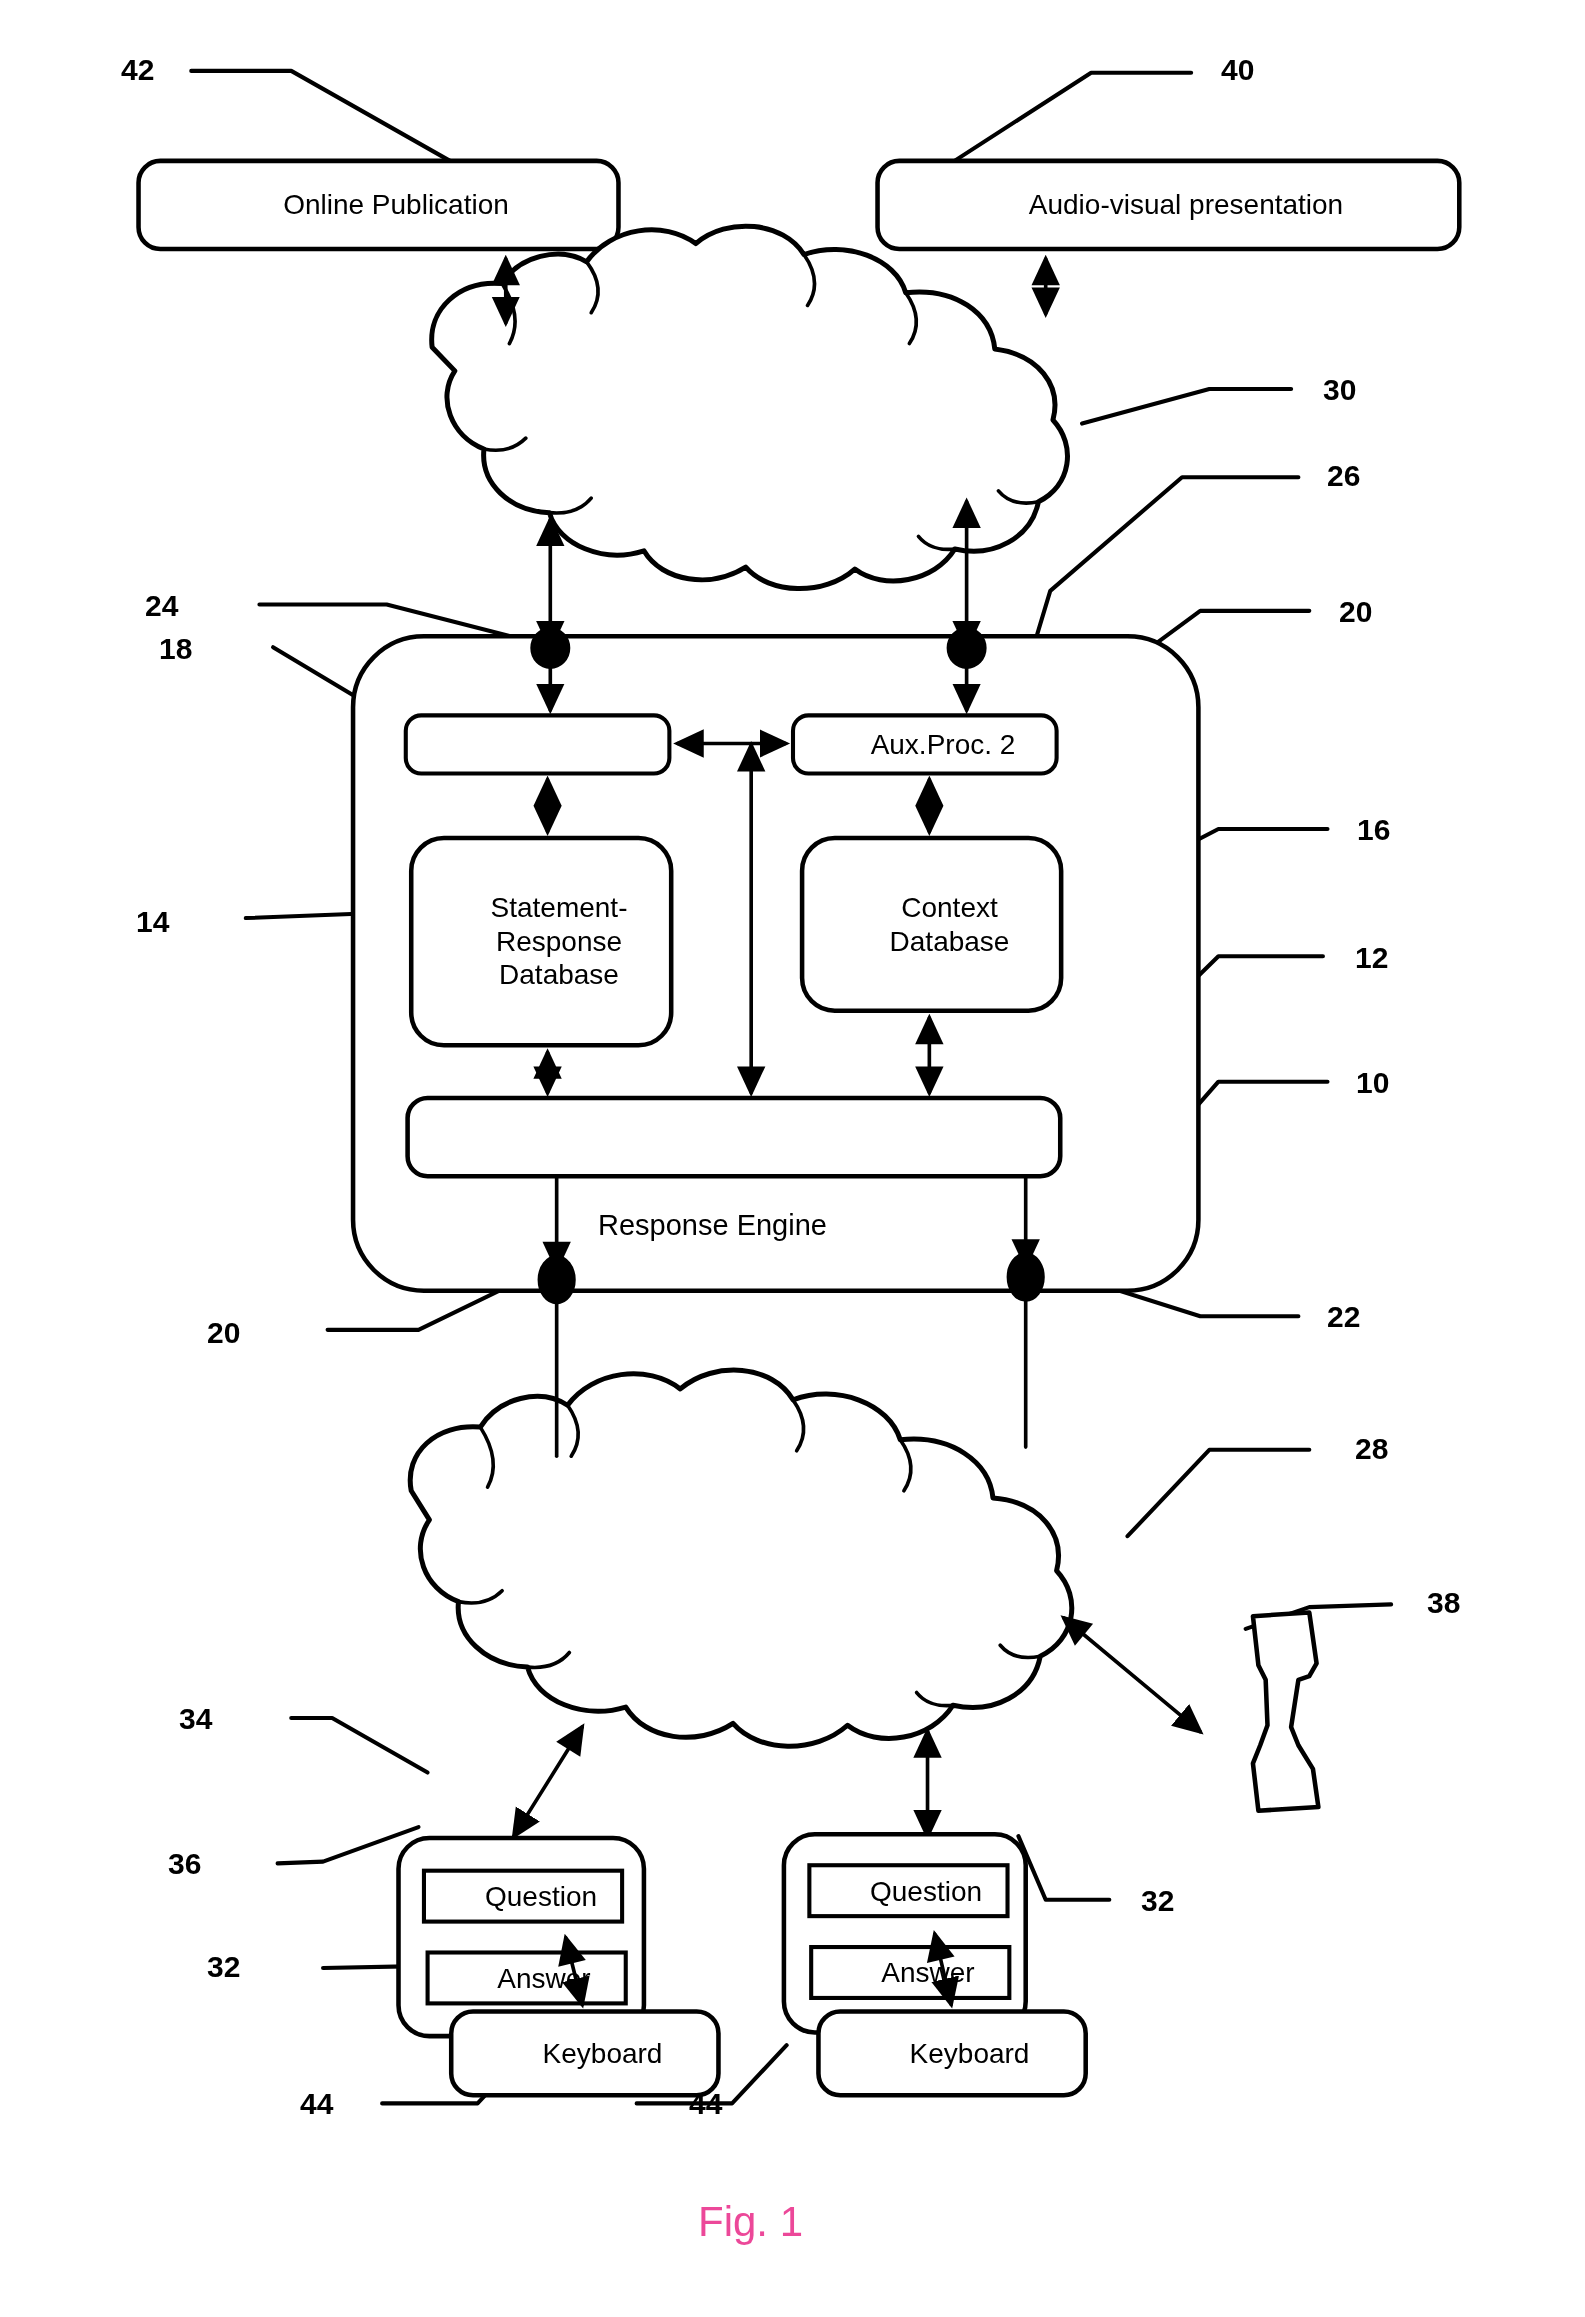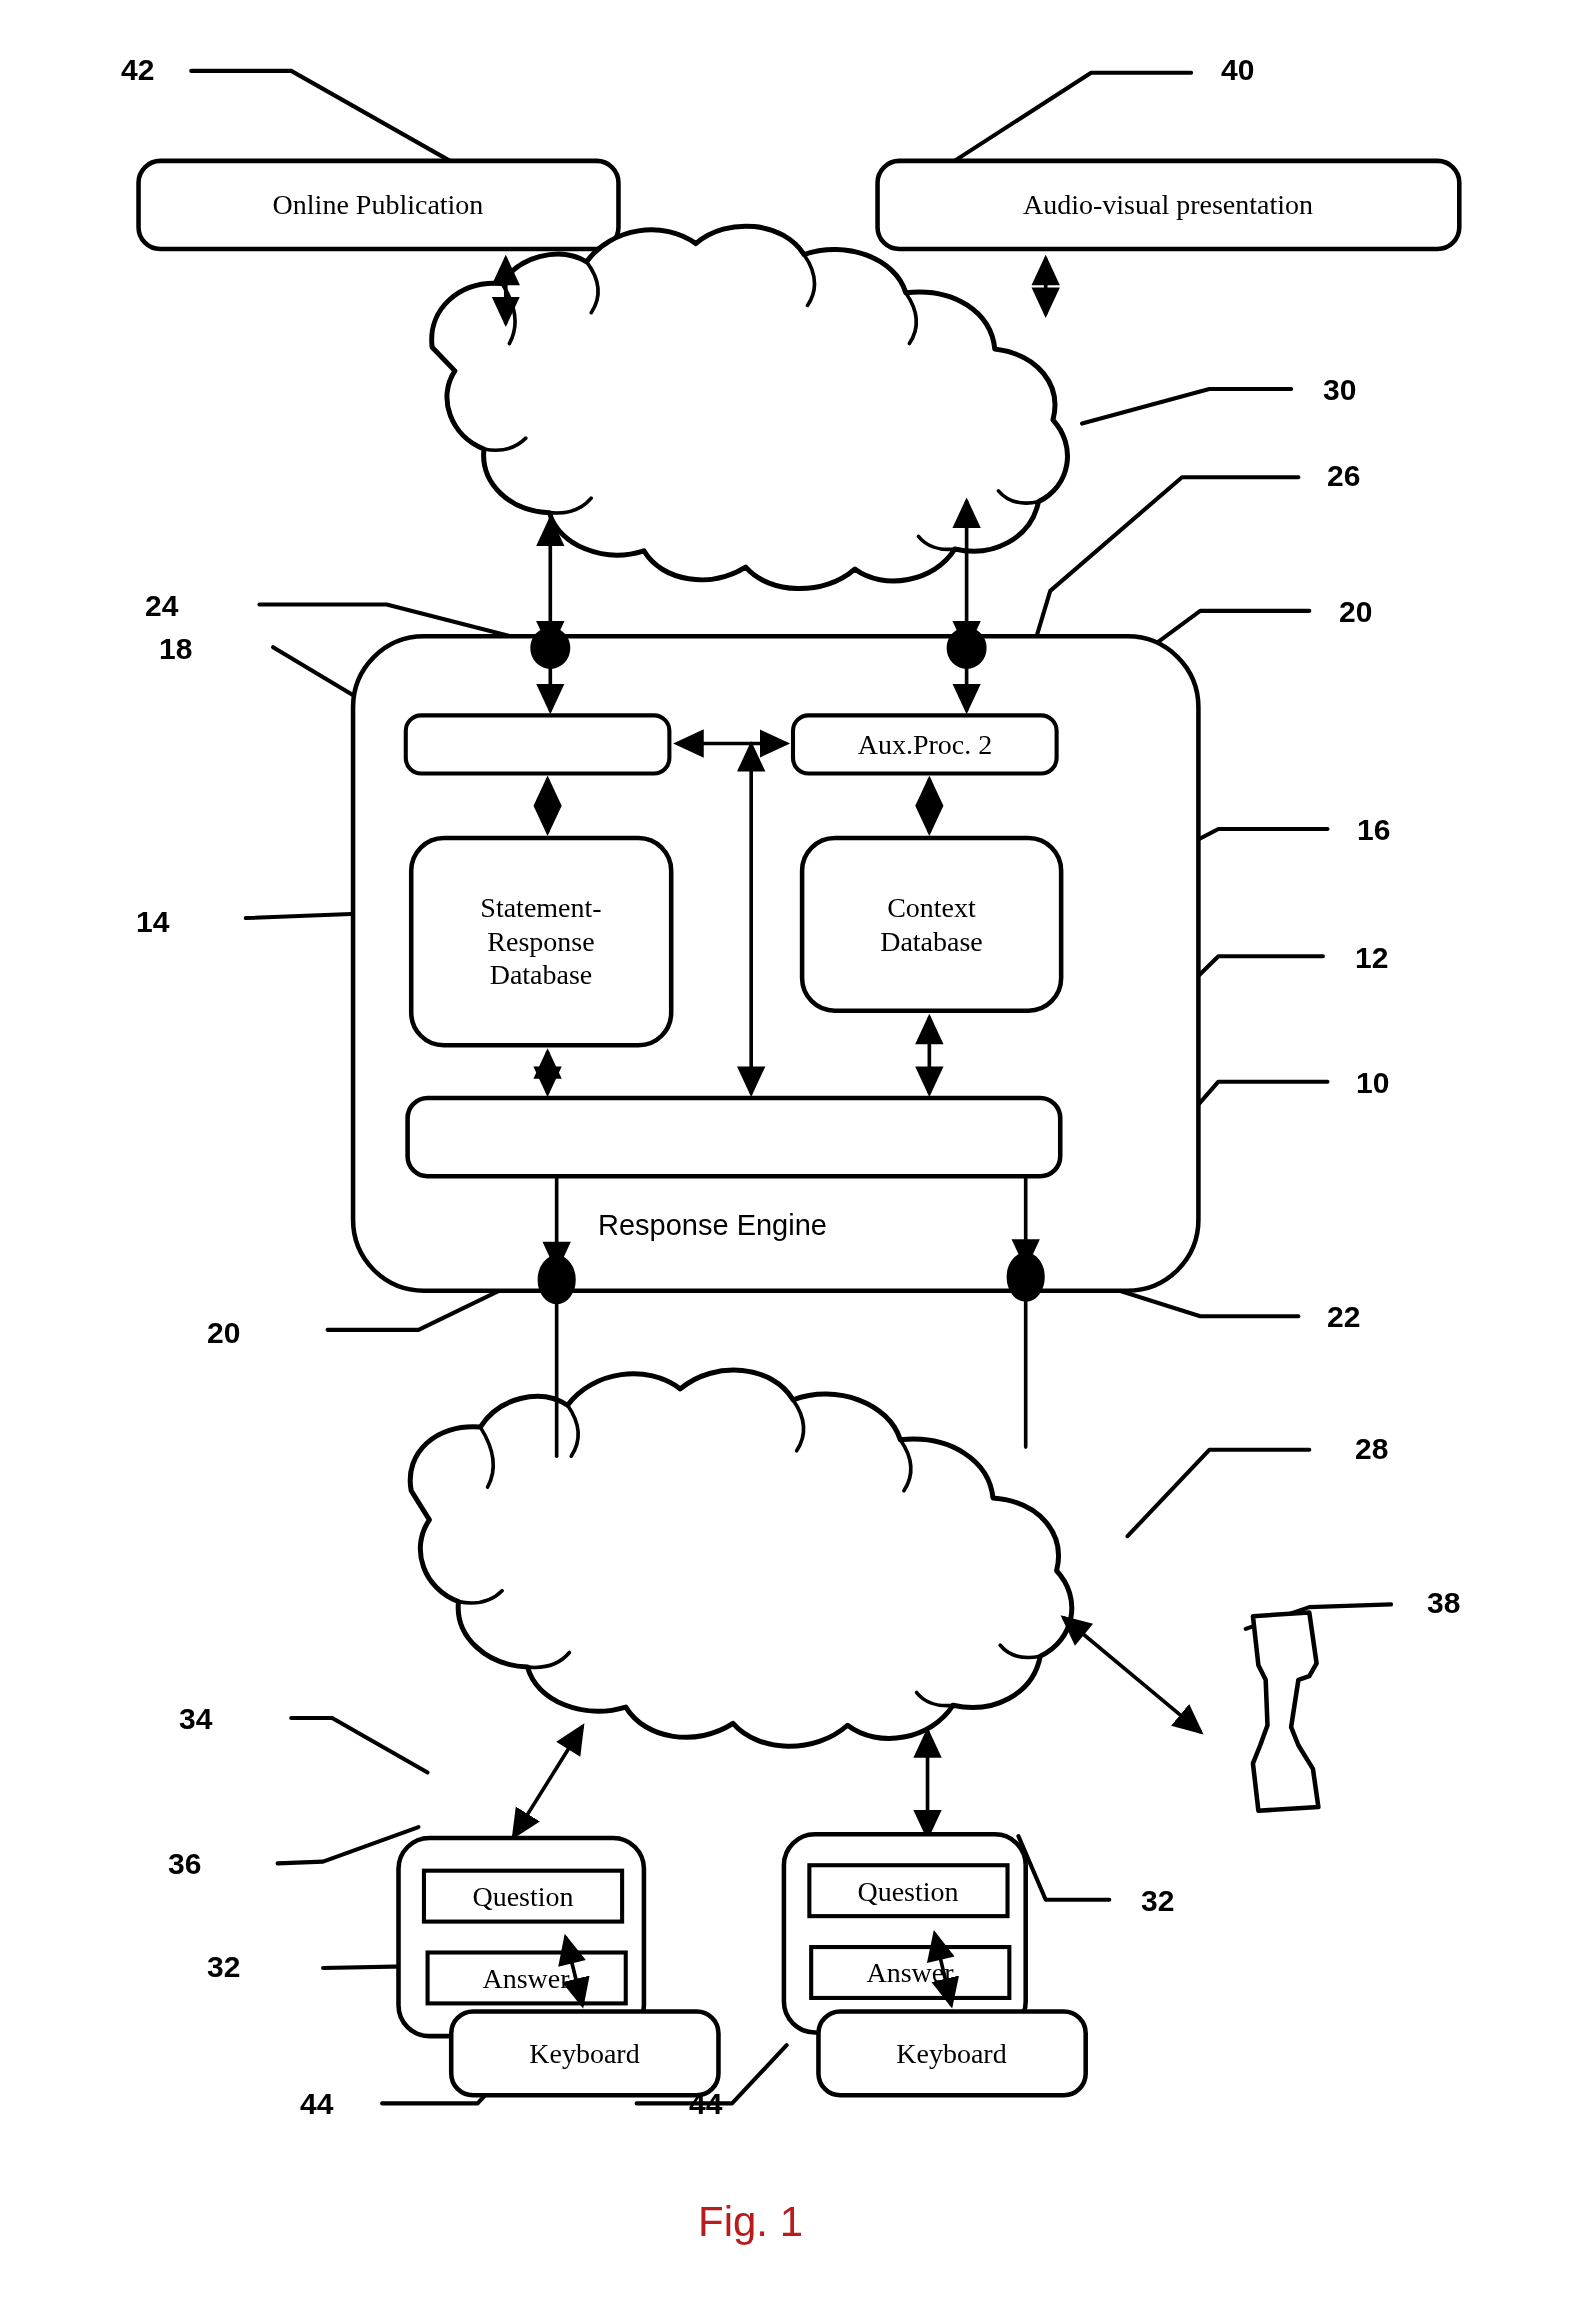--- a/index.html
+++ b/index.html
@@ -69,39 +69,40 @@
     stroke: #000000;
     stroke-width: 5;
     stroke-linejoin: round;
   }
   .boxlabel {
     position: absolute;
     display: flex;
     align-items: center;
     justify-content: center;
     text-align: right;
-    font-family: Liberation Serif, serif;
+    font-family: Liberation Sans, sans-serif;
     font-size: 28px;
     color: #000000;
     line-height: 1.2;
     pointer-events: none;
+    margin-left: 18px;
   }
   .refnum {
     position: absolute;
     font-family: "Liberation Sans", sans-serif;
     font-size: 30px;
     font-weight: bold;
     color: #000000;
     white-space: nowrap;
   }
   .figcaption {
     position: absolute;
     font-family: "Liberation Sans", sans-serif;
     font-size: 42px;
-    color: #b91c1c;
+    color: #ec4899;
     white-space: nowrap;
   }
   .engine-title {
     position: absolute;
     font-family: "Liberation Sans", sans-serif;
     font-size: 29px;
     color: #000000;
     white-space: nowrap;
   }
 </style>

